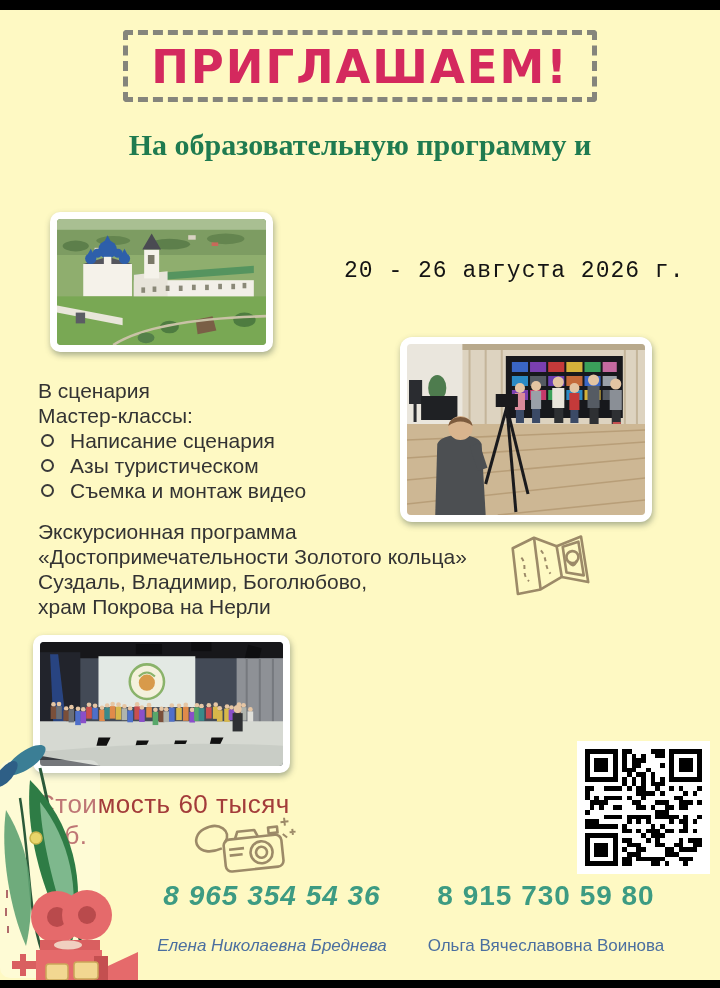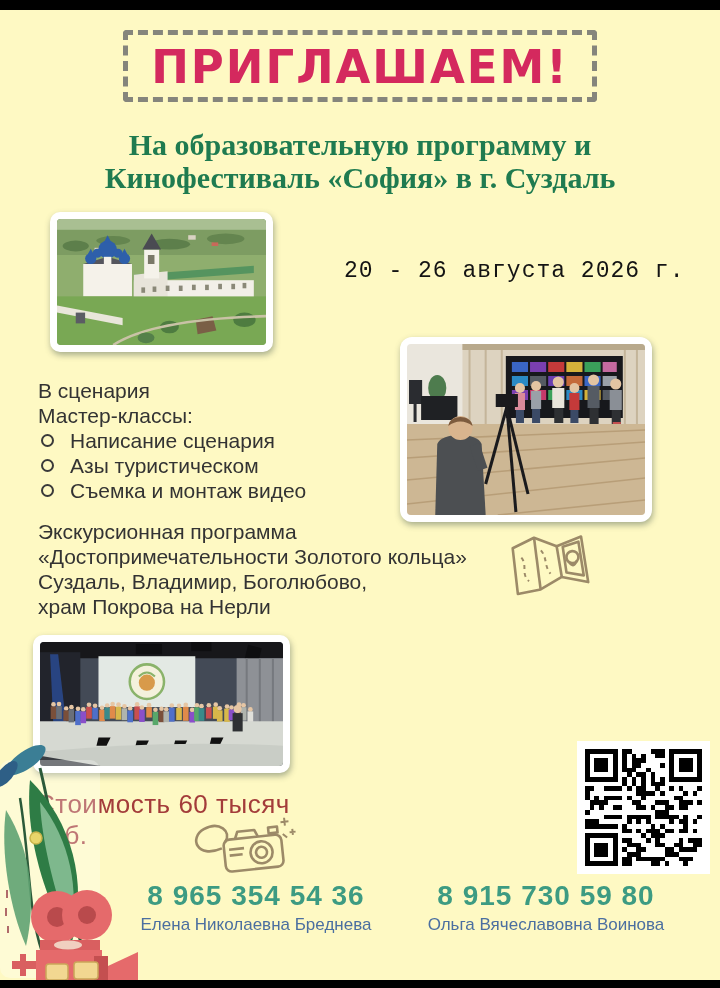--- a/index.html
+++ b/index.html
@@ -53,42 +53,41 @@
   .price{
     position:absolute;left:36px;top:789px;width:280px;
     font-size:26px;color:#a33c3a;letter-spacing:.5px;
   }
   .qr-panel{
     position:absolute;left:577px;top:741px;width:133px;height:133px;
     background:#fff;display:flex;align-items:center;justify-content:center;
   }
   .contact{position:absolute;text-align:center;}
   .contact .phone{font-size:28px;font-weight:700;color:#3d9b82;letter-spacing:1px;}
-  .contact .person{font-size:17px;color:#4b6fa0;margin-top:3px;}
-  .contact.c1{left:106px;top:880px;width:300px;}
+  .contact .person{font-size:17px;color:#4b6fa0;margin-top:24px;}
+  .contact.c1{left:122px;top:880px;width:300px;font-style:italic;}
   .contact.c2{left:396px;top:880px;width:300px;}
 
   .map-icon{position:absolute;left:498px;top:528px;}
   .camera-icon{position:absolute;left:186px;top:816px;}
   .decor{position:absolute;left:0;top:740px;}
 </style>
 </head>
 <body>
 
 <div class="page">
   <div class="bar top"></div>
   <div class="bar bottom"></div>
 
   <div class="invite-box">
     <div class="invite-title">ПРИГЛАШАЕМ!</div>
   </div>
 
   <div class="subtitle">
     <div>На образовательную программу и</div>
-    <div>Кинофестиваль «София» в г. Суздаль</div>
   </div>
 
   <div class="photo suzdal">
     <svg width="209" height="126" viewBox="0 0 223 140" preserveAspectRatio="none">
       <rect width="223" height="140" fill="#8fae6e"></rect>
       <rect width="223" height="40" fill="#7d9c62"></rect>
       <rect width="223" height="12" fill="#a9bf92"></rect>
       <ellipse cx="20" cy="30" rx="14" ry="6" fill="#5d7f4b"></ellipse>
         <ellipse cx="60" cy="24" rx="18" ry="5" fill="#64854f"></ellipse>
       <ellipse cx="120" cy="28" rx="22" ry="6" fill="#5d7f4b"></ellipse>

